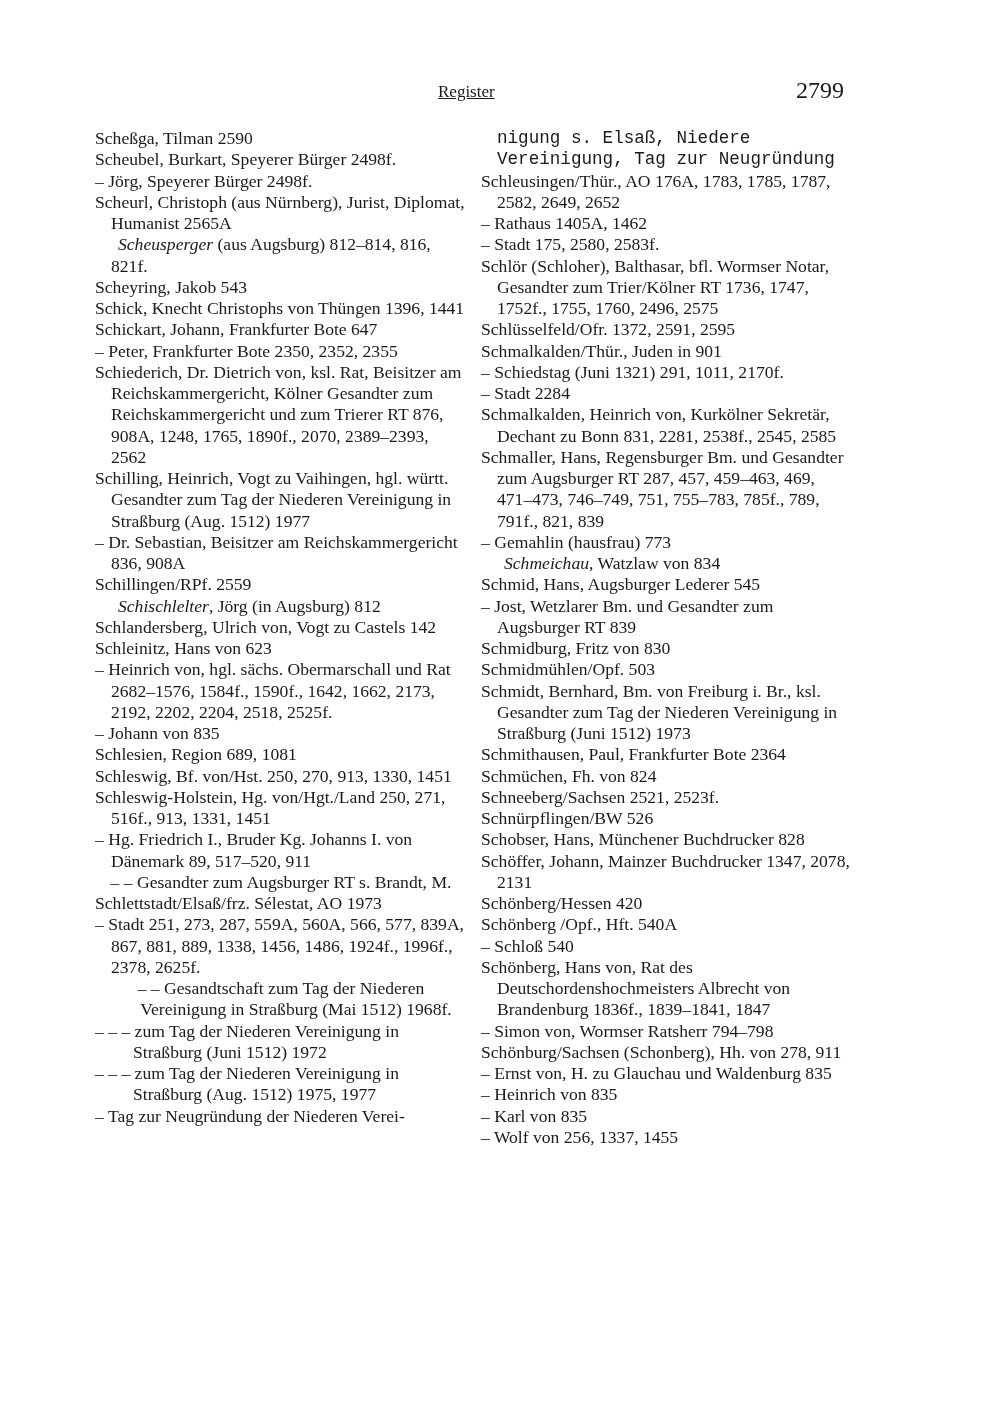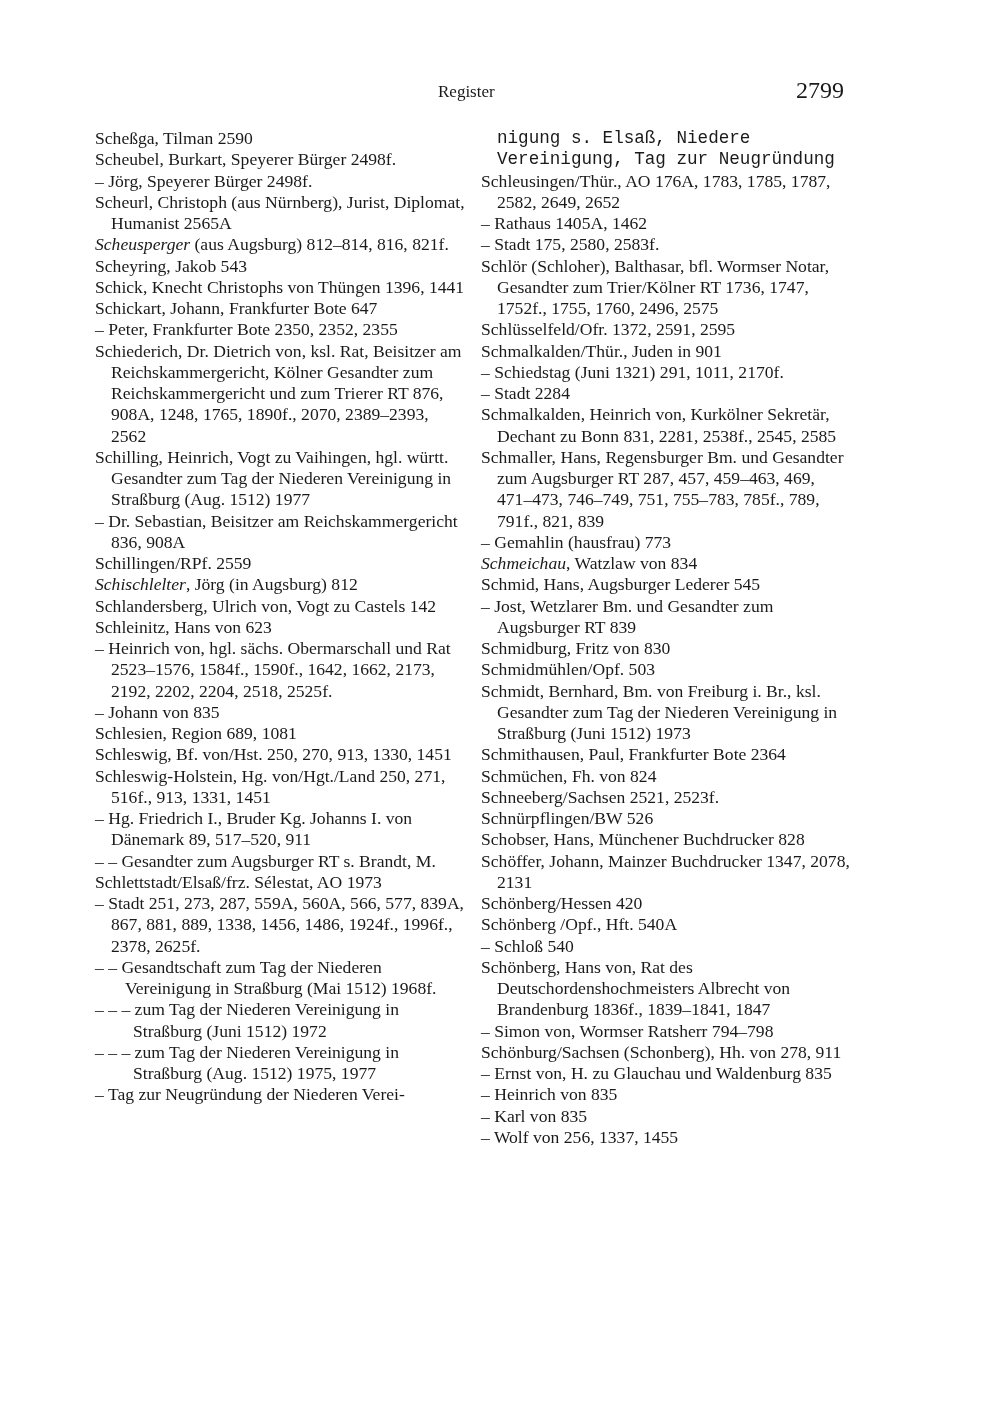--- a/index.html
+++ b/index.html
@@ -3,37 +3,37 @@
 <meta charset="utf-8">
 <style>
   html, body { margin: 0; padding: 0; background: #ffffff; }
   body {
     width: 1004px; height: 1418px; position: relative; overflow: hidden;
     font-family: "Liberation Serif", "DejaVu Serif", serif;
     color: #1a1a1a;
   }
   .header-title {
     position: absolute; left: 438px; top: 81px;
-    font-size: 17px; line-height: 22px;
+    font-size: 17px; line-height: 22px; text-decoration: underline;
   }
   .page-number {
     position: absolute; left: 796px; top: 76px;
     font-size: 24px; line-height: 28px;
   }
   .column {
     position: absolute; top: 128px; width: 372px;
     font-size: 17.6px; line-height: 21.25px;
   }
   .col-left { left: 95px; }
   .col-right { left: 481px; }
   .entry { margin: 0; padding-left: 16px; text-indent: -16px; }
   .entry.cont { padding-left: 16px; text-indent: 0; font-family: Liberation Mono, monospace; }
-  .entry.deep { padding-left: 30px; text-indent: -30px; }
+  .entry.deep { padding-left: 30px; text-indent: -30px; text-align: center; }
   .entry.deeper { padding-left: 38px; text-indent: -38px; }
-  .entry .it { font-style: italic; }
+  .entry .it { font-style: italic; margin-left: 23px; }
 </style>
 </head>
 <body>
 
 <div>
   <div class="header-title">Register</div>
   <div class="page-number">2799</div>
 </div>
 
 <div class="column col-left">
@@ -46,21 +46,21 @@
     <p class="entry"><span>Schick, Knecht Christophs von Thüngen 1396, 1441</span></p>
     <p class="entry"><span>Schickart, Johann, Frankfurter Bote  647</span></p>
     <p class="entry"><span>– Peter, Frankfurter Bote  2350, 2352, 2355</span></p>
     <p class="entry"><span>Schiederich, Dr. Dietrich von, ksl. Rat, Beisitzer am Reichskammergericht, Kölner Gesandter zum Reichskammergericht und zum Trierer RT  876, 908A, 1248, 1765, 1890f., 2070, 2389–2393, 2562</span></p>
     <p class="entry"><span>Schilling, Heinrich, Vogt zu Vaihingen, hgl. württ. Gesandter zum Tag der Niederen Vereinigung in Straßburg (Aug. 1512) 1977</span></p>
     <p class="entry"><span>– Dr. Sebastian, Beisitzer am Reichskammergericht  836, 908A</span></p>
     <p class="entry"><span>Schillingen/RPf.  2559</span></p>
     <p class="entry"><span class="it">Schischlelter</span><span>, Jörg (in Augsburg)  812</span></p>
     <p class="entry"><span>Schlandersberg, Ulrich von, Vogt zu Castels 142</span></p>
     <p class="entry"><span>Schleinitz, Hans von  623</span></p>
-    <p class="entry"><span>– Heinrich von, hgl. sächs. Obermarschall und Rat  2523–1576, 1584f., 1590f., 1642, 1662, 2173, 2192, 2202, 2204, 2518, 2525f.</span></p>
+    <p class="entry"><span>– Heinrich von, hgl. sächs. Obermarschall und Rat  2682–1576, 1584f., 1590f., 1642, 1662, 2173, 2192, 2202, 2204, 2518, 2525f.</span></p>
     <p class="entry"><span>– Johann von  835</span></p>
     <p class="entry"><span>Schlesien, Region  689, 1081</span></p>
     <p class="entry"><span>Schleswig, Bf. von/Hst.  250, 270, 913, 1330, 1451</span></p>
     <p class="entry"><span>Schleswig-Holstein, Hg. von/Hgt./Land  250, 271, 516f., 913, 1331, 1451</span></p>
     <p class="entry"><span>– Hg. Friedrich I., Bruder Kg. Johanns I. von Dänemark  89, 517–520, 911</span></p>
     <p class="entry deep"><span>– – Gesandter zum Augsburger RT s. Brandt, M.</span></p>
     <p class="entry"><span>Schlettstadt/Elsaß/frz. Sélestat, AO  1973</span></p>
     <p class="entry"><span>– Stadt  251, 273, 287, 559A, 560A, 566, 577, 839A, 867, 881, 889, 1338, 1456, 1486, 1924f., 1996f., 2378, 2625f.</span></p>
     <p class="entry deep"><span>– – Gesandtschaft zum Tag der Niederen Vereinigung in Straßburg (Mai 1512)  1968f.</span></p>
     <p class="entry deeper"><span>– – – zum Tag der Niederen Vereinigung in Straßburg (Juni 1512)  1972</span></p>

